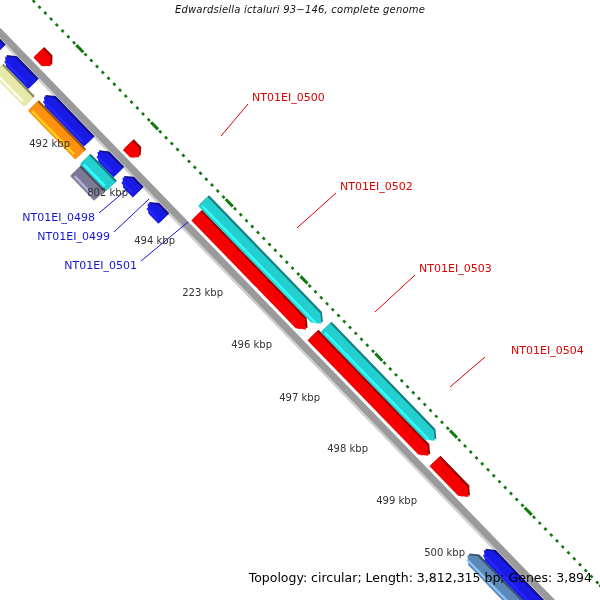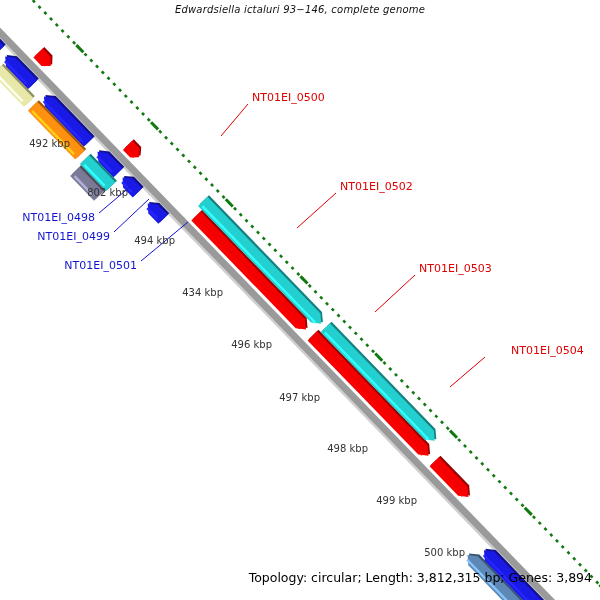--- a/index.html
+++ b/index.html
@@ -322,21 +322,21 @@
         <line x1="141" y1="261" x2="188" y2="222" stroke="#1414d0" stroke-width="1"></line>
       </g>
   </svg>
 
   <div class="genome-title">Edwardsiella ictaluri 93−146, complete genome</div>
 
   <div id="tick-labels">
       <div class="tick-label" style="left: 70px; top: 143px;">492 kbp</div>
       <div class="tick-label" style="left: 128px; top: 192px;">802 kbp</div>
       <div class="tick-label" style="left: 175px; top: 240px;">494 kbp</div>
-      <div class="tick-label" style="left: 223px; top: 292px;">434 kbp</div>
+      <div class="tick-label" style="left: 223px; top: 292px;">223 kbp</div>
       <div class="tick-label" style="left: 272px; top: 344px;">496 kbp</div>
       <div class="tick-label" style="left: 320px; top: 397px;">497 kbp</div>
       <div class="tick-label" style="left: 368px; top: 448px;">498 kbp</div>
       <div class="tick-label" style="left: 417px; top: 500px;">499 kbp</div>
       <div class="tick-label" style="left: 465px; top: 552px;">500 kbp</div>
     </div>
   <div id="gene-labels">
       <div class="gene-label fwd" style="left: 252px; top: 97px;">NT01EI_0500</div>
       <div class="gene-label fwd" style="left: 340px; top: 186px;">NT01EI_0502</div>
       <div class="gene-label fwd" style="left: 419px; top: 268px;">NT01EI_0503</div>

